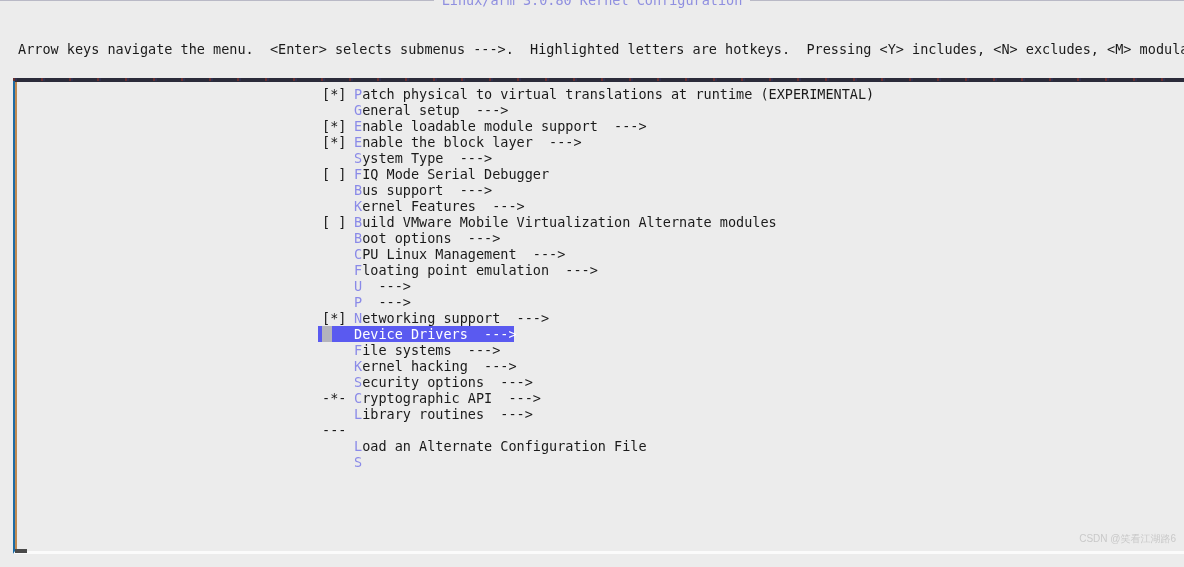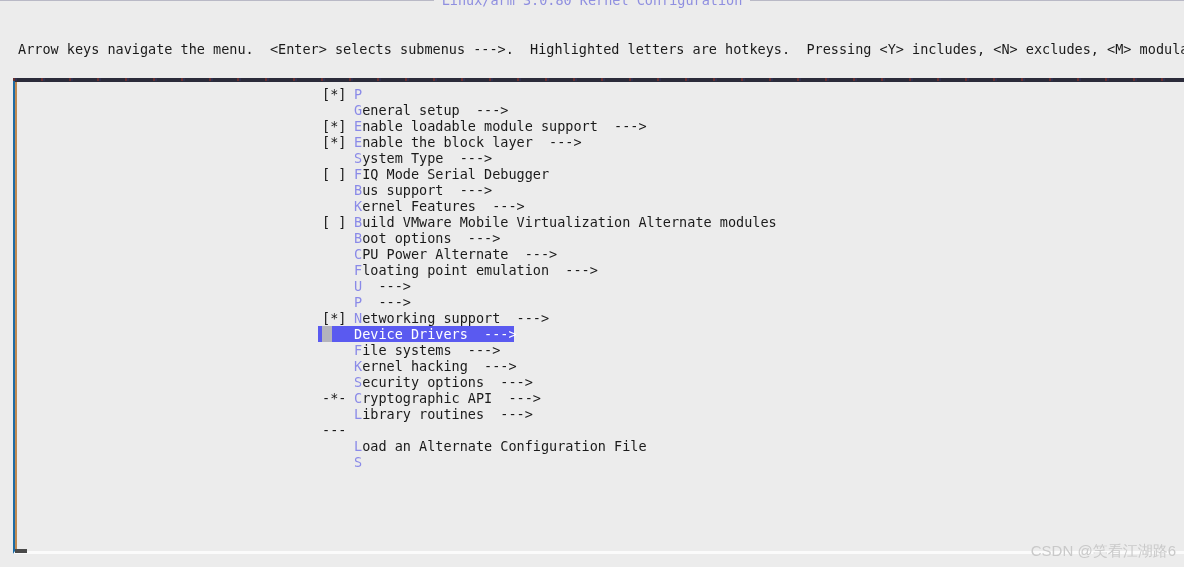--- a/index.html
+++ b/index.html
@@ -149,24 +149,24 @@
     left: 322px;
     width: 10px;
     height: 16px;
     background: #b4b4bc;
   }
 
   
   #watermark {
     position: absolute;
     right: 8px;
-    bottom: 8px;
+    bottom: 20px;
     color: #c9c9c9;
     font-family: "Liberation Sans", sans-serif;
-    font-size: 15px;
+    font-size: 10px;
     white-space: pre;
     user-select: none;
   }
 </style>
 </head>
 <body>
 
 <div id="title-bar">
   <div class="rule left"></div>
   <div id="title-text">Linux/arm 3.0.80 Kernel Configuration</div>
@@ -177,31 +177,31 @@
   <div class="hline">Arrow keys navigate the menu.  &lt;Enter&gt; selects submenus ---&gt;.  Highlighted letters are hotkeys.  Pressing &lt;Y&gt; includes, &lt;N&gt; excludes, &lt;M&gt; modularizes</div>
   <div class="hline">features.  Press &lt;Esc&gt;&lt;Esc&gt; to exit, &lt;?&gt; for Help, &lt;/&gt; for Search.  Legend: [*] built-in  [ ] excluded  &lt;M&gt; module  &lt; &gt; module capable</div>
 </div>
 
 <div id="menu-frame"></div>
 <div id="frame-top-dots"></div>
 <div id="frame-left-accent"></div>
 <div id="frame-bottom-tick"></div>
 
 <div id="menu-list">
-    <div class="menu-row"><span class="mark">[*]</span><span class="hotkey">P</span></div>
+    <div class="menu-row"><span class="mark">[*]</span><span class="hotkey">P</span><span class="label">atch physical to virtual translations at runtime (EXPERIMENTAL)</span></div>
     <div class="menu-row"><span class="mark"></span><span class="hotkey">G</span><span class="label">eneral setup</span><span class="arrow">  ---&gt;</span></div>
     <div class="menu-row"><span class="mark">[*]</span><span class="hotkey">E</span><span class="label">nable loadable module support</span><span class="arrow">  ---&gt;</span></div>
     <div class="menu-row"><span class="mark">[*]</span><span class="hotkey">E</span><span class="label">nable the block layer</span><span class="arrow">  ---&gt;</span></div>
     <div class="menu-row"><span class="mark"></span><span class="hotkey">S</span><span class="label">ystem Type</span><span class="arrow">  ---&gt;</span></div>
     <div class="menu-row"><span class="mark">[ ]</span><span class="hotkey">F</span><span class="label">IQ Mode Serial Debugger</span></div>
     <div class="menu-row"><span class="mark"></span><span class="hotkey">B</span><span class="label">us support</span><span class="arrow">  ---&gt;</span></div>
     <div class="menu-row"><span class="mark"></span><span class="hotkey">K</span><span class="label">ernel Features</span><span class="arrow">  ---&gt;</span></div>
     <div class="menu-row"><span class="mark">[ ]</span><span class="hotkey">B</span><span class="label">uild VMware Mobile Virtualization Alternate modules</span></div>
     <div class="menu-row"><span class="mark"></span><span class="hotkey">B</span><span class="label">oot options</span><span class="arrow">  ---&gt;</span></div>
-    <div class="menu-row"><span class="mark"></span><span class="hotkey">C</span><span class="label">PU Power Alternate</span><span class="arrow">  ---&gt;</span></div>
+    <div class="menu-row"><span class="mark"></span><span class="hotkey">C</span><span class="label">PU Linux Management</span><span class="arrow">  ---&gt;</span></div>
     <div class="menu-row"><span class="mark"></span><span class="hotkey">F</span><span class="label">loating point emulation</span><span class="arrow">  ---&gt;</span></div>
     <div class="menu-row"><span class="mark"></span><span class="hotkey">U</span><span class="arrow">  ---&gt;</span></div>
     <div class="menu-row"><span class="mark"></span><span class="hotkey">P</span><span class="arrow">  ---&gt;</span></div>
     <div class="menu-row"><span class="mark">[*]</span><span class="hotkey">N</span><span class="label">etworking support</span><span class="arrow">  ---&gt;</span></div>
     <div class="menu-row selected"><span class="mark"></span><span class="hotkey">D</span><span class="label">evice Drivers</span><span class="arrow">  ---&gt;</span></div>
     <div class="menu-row"><span class="mark"></span><span class="hotkey">F</span><span class="label">ile systems</span><span class="arrow">  ---&gt;</span></div>
     <div class="menu-row"><span class="mark"></span><span class="hotkey">K</span><span class="label">ernel hacking</span><span class="arrow">  ---&gt;</span></div>
     <div class="menu-row"><span class="mark"></span><span class="hotkey">S</span><span class="label">ecurity options</span><span class="arrow">  ---&gt;</span></div>
     <div class="menu-row"><span class="mark">-*-</span><span class="hotkey">C</span><span class="label">ryptographic API</span><span class="arrow">  ---&gt;</span></div>
     <div class="menu-row"><span class="mark"></span><span class="hotkey">L</span><span class="label">ibrary routines</span><span class="arrow">  ---&gt;</span></div>

